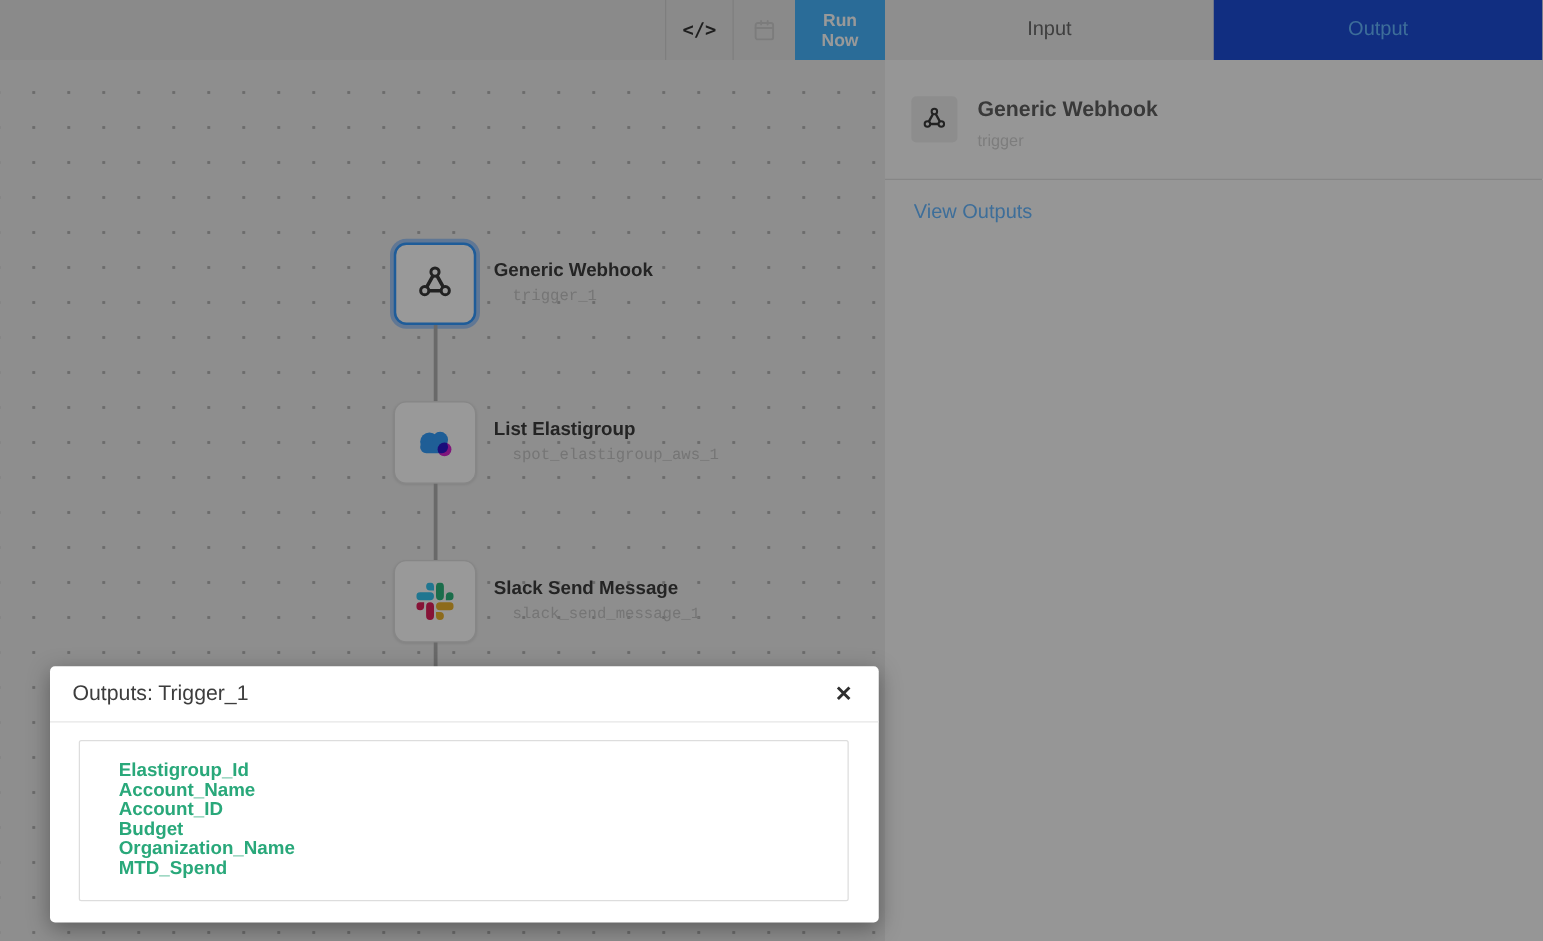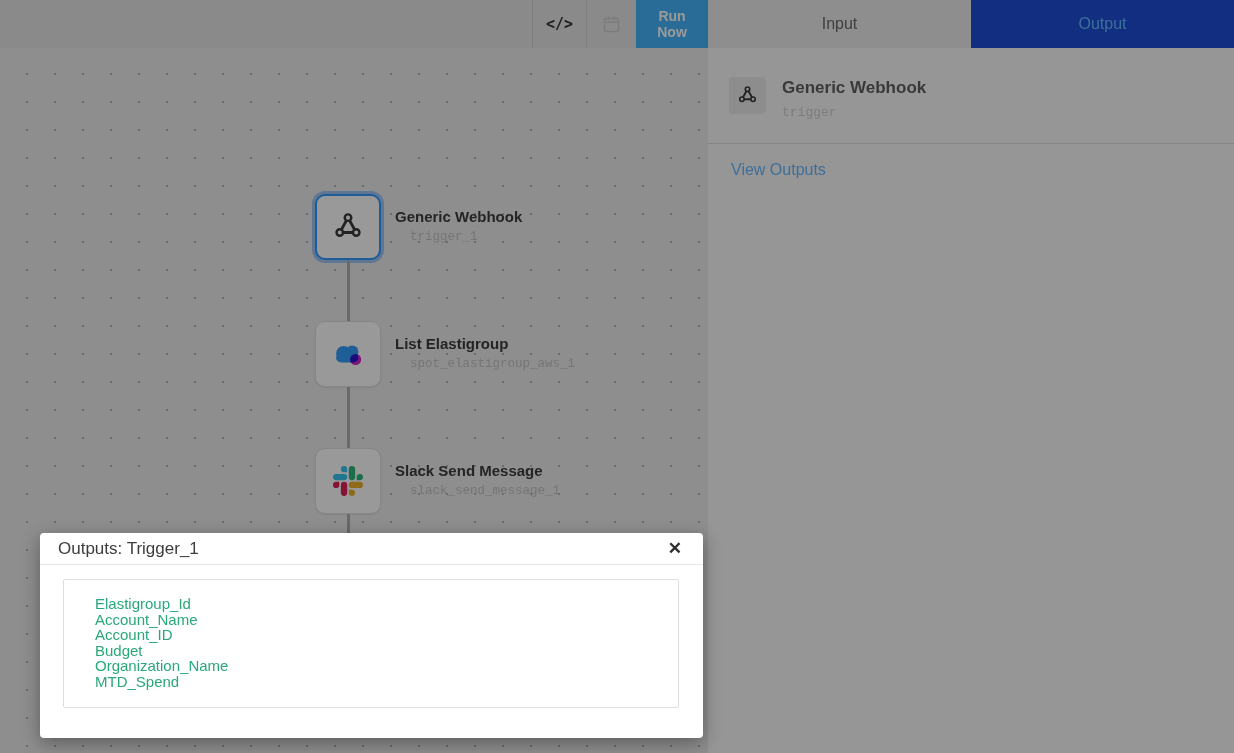--- a/index.html
+++ b/index.html
@@ -72,48 +72,48 @@
   
   .panel{position:absolute;left:708px;top:48px;width:526px;height:705px;background:#fbfbfb;}
   .panel-head{position:absolute;left:21px;top:29px;display:flex;align-items:flex-start;}
   .panel-icon{
     width:37px;height:37px;background:#ececec;border-radius:4px;
     display:flex;align-items:center;justify-content:center;flex:none;
   }
   .panel-head-text{margin-left:16px;padding-top:1px;}
   .panel-title{font-size:17px;font-weight:bold;color:#606060;}
   .panel-sub{
-    font-family:Liberation Mono, monospace;
+    font-family:Liberation Sans, sans-serif;
     font-size:13px;color:#d0d0d0;margin-top:7px;
   }
   .panel-divider{position:absolute;left:0;right:0;top:95px;border-top:1px solid #dfdfdf;}
   .view-outputs{
     position:absolute;left:23px;top:113px;font-size:16px;color:#67b7ff;cursor:pointer;
   }
 
   
   .scrim{position:absolute;left:0;top:0;width:1234px;height:753px;
     background:rgba(0,0,0,0.40);z-index:5;cursor:pointer;}
 
   
   .modal{
     position:absolute;left:40px;top:533px;width:663px;height:205px;
     background:#ffffff;border-radius:4px;z-index:10;
     box-shadow:0 5px 18px rgba(0,0,0,0.35);
   }
   .modal-header{
-    height:32px;display:flex;align-items:center;
+    height:45px;display:flex;align-items:center;
     padding:0 21px 0 18px;border-bottom:1px solid #e6e6e6;
   }
   .modal-title{font-size:17px;color:#3d3d3d;}
   .modal-close{
     margin-left:auto;border:none;background:none;padding:0;
     font-size:17px;font-weight:bold;color:#2f2f2f;cursor:pointer;line-height:1;
   }
-  .modal-body{padding:14px 24px 8px 23px;}
+  .modal-body{padding:14px 24px 8px 23px;font-weight:bold;}
   .outputs-box{
     height:129px;border:1px solid #dddddd;border-radius:2px;
     padding:16px 10px 0 31px;overflow:hidden;background:#ffffff;
   }
   .output-item{
     display:block;font-size:15px;line-height:15.5px;color:#29a87a;
     text-decoration:none;cursor:pointer;white-space:nowrap;
   }
 
   svg{display:block;}

